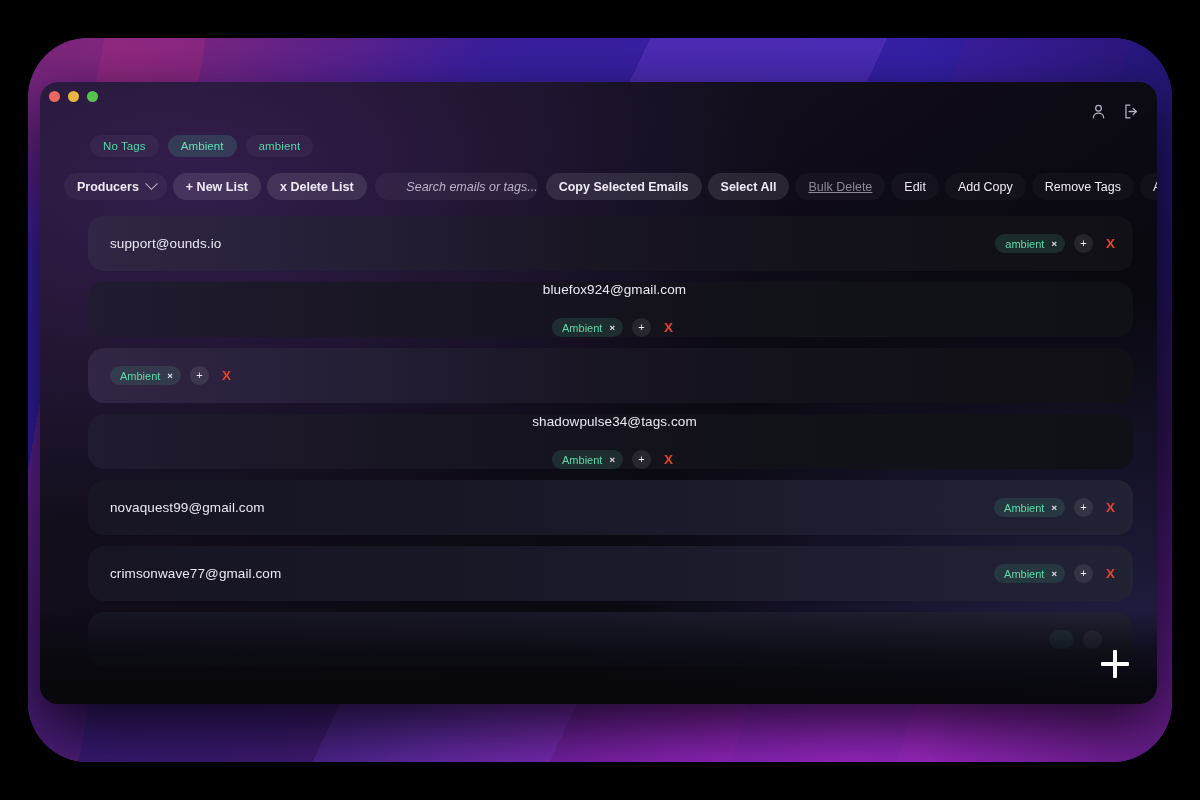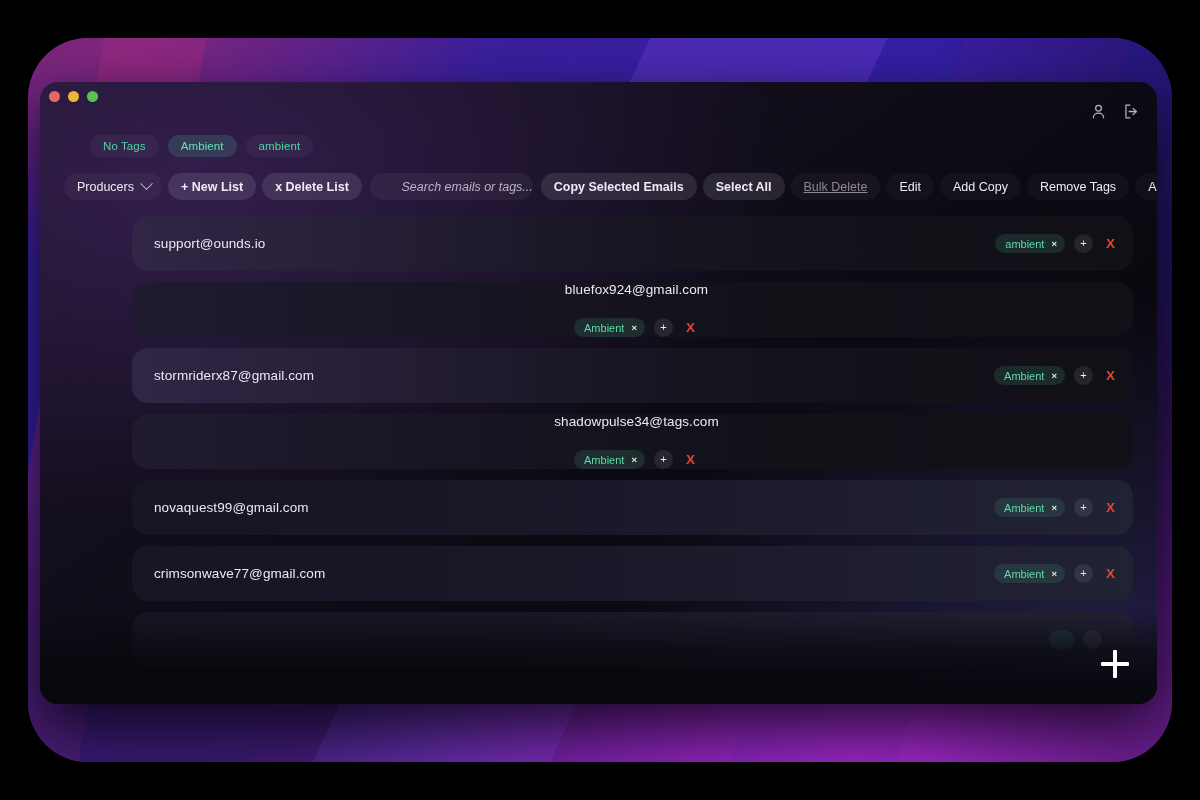--- a/index.html
+++ b/index.html
@@ -147,21 +147,21 @@
     gap: 8px;
     font-size: 12.5px;
     color: #efeaf6;
     background: rgba(255,255,255,.055);
     white-space: nowrap;
   }
   .tbtn.strong   { background: rgba(255,255,255,.105); }
   .tbtn.dim      { color: #8e8798; background: rgba(255,255,255,.035); text-decoration: underline; }
   .tbtn.dark     { background: rgba(255,255,255,.030); }
   .tbtn.bold     { font-weight: bold; }
-  .tbtn.dropdown { background: rgba(255,255,255,.042); padding-right: 11px; }
+  .tbtn.dropdown { background: rgba(255,255,255,.042); padding-right: 11px; font-weight: bold; }
   .chev {
     width: 9px; height: 9px;
     border-right: 1.4px solid #b7aec4;
     border-bottom: 1.4px solid #b7aec4;
     transform: rotate(45deg) translate(-2px,-2px);
   }
   .searchbox {
     height: 27px;
     width: 163px;
     border-radius: 13.5px;
@@ -186,21 +186,20 @@
   .searchbox input::placeholder { color: #bcb3c9; font-style: italic; opacity: 1; }
 
   
   .listwrap {
     position: absolute;
     left: 0;
     top: 130px;
     right: 0;
     height: 508px;
     overflow: hidden;
-    padding-left: 44px;
   }
   .list {
     padding: 4px 12px 0 8px;
     display: flex;
     flex-direction: column;
     gap: 11px;
   }
   .row {
     position: relative;
     height: 55px;
@@ -407,21 +406,20 @@
             <span class="rowtag">
               <span>Ambient</span>
               <span class="x">×</span>
             </span>
             <span class="addbtn">+</span>
             <span class="delbtn">X</span>
           </span>
         </div>
 
         <div class="row">
-          <span class="email">stormriderx87@gmail.com</span>
           <span class="rowactions">
             <span class="rowtag">
               <span>Ambient</span>
               <span class="x">×</span>
             </span>
             <span class="addbtn">+</span>
             <span class="delbtn">X</span>
           </span>
         </div>
 

